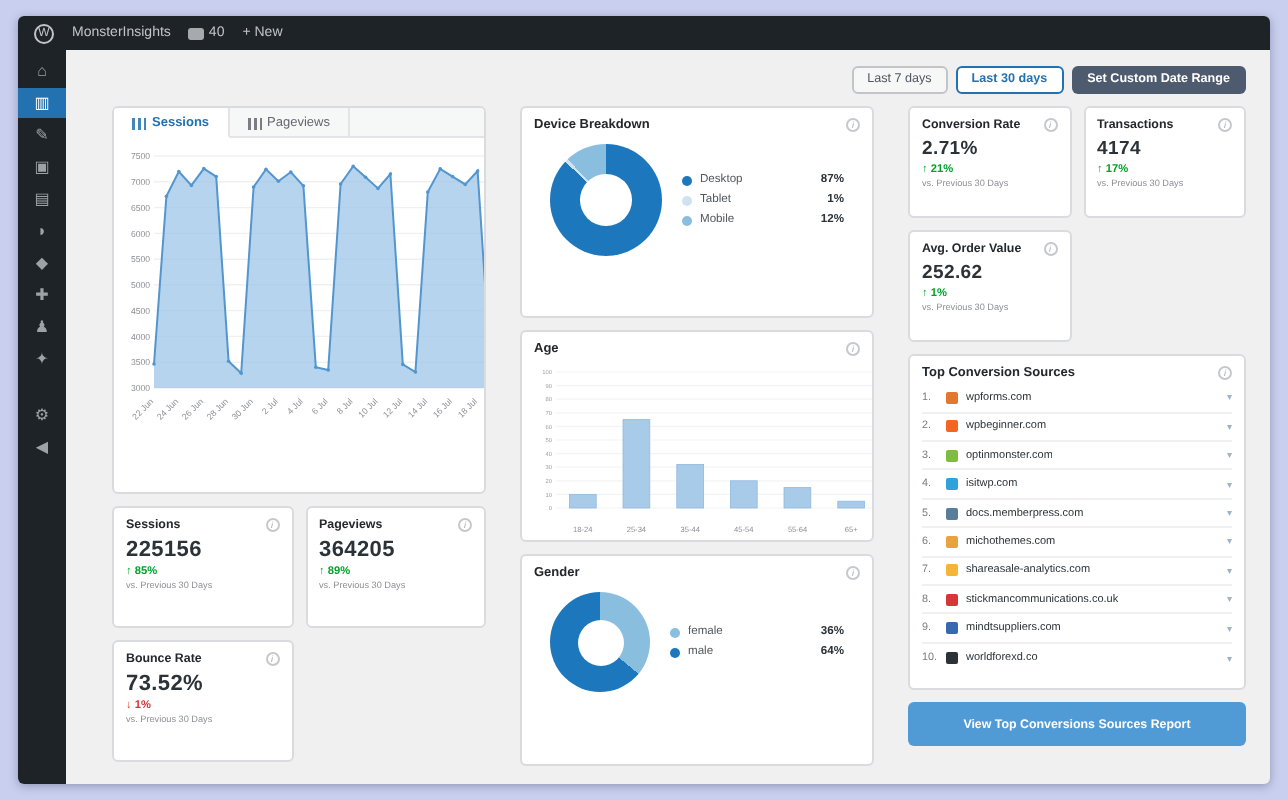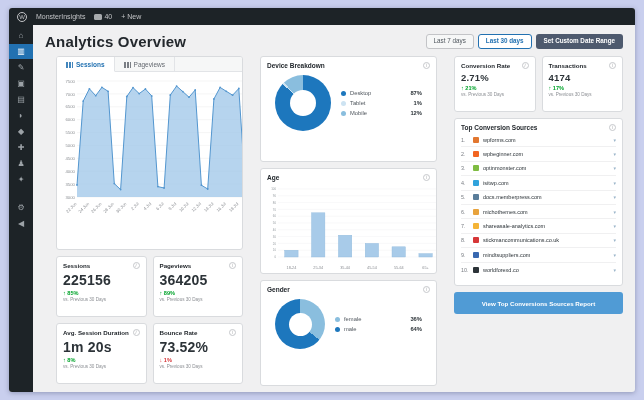--- a/index.html
+++ b/index.html
@@ -64,21 +64,21 @@
   .trend { padding:3px 4px 0 4px; }
   
   .mgrid { display:grid; grid-template-columns:1fr 1fr; gap:6px; }
   .metric { padding:5px 6px 4px 6px; height:61px; }
   .metric.small { height:56px; }
   .mhead { display:flex; align-items:center; }
   .mlabel { font-size:6.2px; font-weight:bold; color:#23282d; }
   .info { width:7px; height:7px; min-width:7px; border:1px solid #c6c8cb; border-radius:50%;
     font-size:4.5px; color:#a7aaad; display:flex; align-items:center; justify-content:center;
     margin-left:auto; font-style:italic; cursor:pointer; }
-  .mvalue { font-size:14px; font-weight:bold; color:#2c3338; margin-top:3px; letter-spacing:.2px; }
+  .mvalue { font-size:11px; font-weight:bold; color:#2c3338; margin-top:3px; letter-spacing:.2px; }
   .metric.small .mvalue { font-size:9.5px; }
   .mdelta { font-size:5.6px; font-weight:bold; margin-top:2px; }
   .mdelta.up { color:#00a32a; } .mdelta.down { color:#d63638; }
   .mvs { font-size:4.6px; color:#8c8f94; margin-top:1px; }
   
   .panel { height:106px; overflow:hidden; }
   .phead { display:flex; align-items:center; padding:5px 6px 2px 6px; }
   .ptitle { font-size:6.5px; font-weight:bold; color:#23282d; }
   .prow { display:flex; align-items:center; gap:10px; padding:4px 10px 0 14px; }
   .donut { width:56px; height:56px; min-width:56px; border-radius:50%; position:relative; }
@@ -155,21 +155,20 @@
       <div class="sb-item">
         <span>⚙</span>
       </div>
       <div class="sb-item">
         <span>◀</span>
       </div>
     </div>
 
   <div class="main">
     <div class="header">
-      <h1 class="title">Analytics Overview</h1>
       <div class="range">
         <button class="btn">Last 7 days</button>
         <button class="btn active">Last 30 days</button>
         <button class="btn dark">Set Custom Date Range</button>
       </div>
     </div>
 
     <div class="grid">
 
       <div class="col col1">
@@ -266,29 +265,20 @@
             <div class="mhead">
                 <span class="mlabel">Pageviews</span>
                 <span class="info">i</span>
               </div>
             <div class="mvalue">364205</div>
             <div class="mdelta up"><span>↑ </span><span>89%</span></div>
             <div class="mvs">vs. Previous 30 Days</div>
           </div>
           <div class="card metric">
             <div class="mhead">
-                <span class="mlabel">Avg. Session Duration</span>
-                <span class="info">i</span>
-              </div>
-            <div class="mvalue">1m 20s</div>
-            <div class="mdelta up"><span>↑ </span><span>8%</span></div>
-            <div class="mvs">vs. Previous 30 Days</div>
-          </div>
-          <div class="card metric">
-            <div class="mhead">
                 <span class="mlabel">Bounce Rate</span>
                 <span class="info">i</span>
               </div>
             <div class="mvalue">73.52%</div>
             <div class="mdelta down"><span>↓ </span><span>1%</span></div>
             <div class="mvs">vs. Previous 30 Days</div>
           </div>
         </div>
       </div>
 
@@ -399,20 +389,29 @@
           </div>
           <div class="card metric small">
             <div class="mhead">
                 <span class="mlabel">Transactions</span>
                 <span class="info">i</span>
               </div>
             <div class="mvalue">4174</div>
             <div class="mdelta up"><span>↑ </span><span>17%</span></div>
             <div class="mvs">vs. Previous 30 Days</div>
           </div>
+          <div class="card metric small">
+            <div class="mhead">
+                <span class="mlabel">Avg. Order Value</span>
+                <span class="info">i</span>
+              </div>
+            <div class="mvalue">252.62</div>
+            <div class="mdelta up"><span>↑ </span><span>1%</span></div>
+            <div class="mvs">vs. Previous 30 Days</div>
+          </div>
         </div>
 
         <div class="card sources">
           <div class="phead">
             <span class="ptitle">Top Conversion Sources</span>
             <span class="info">i</span>
           </div>
           <div class="slist" id="sources-list">
               <div class="srow">
                 <span class="srank">1.</span>

